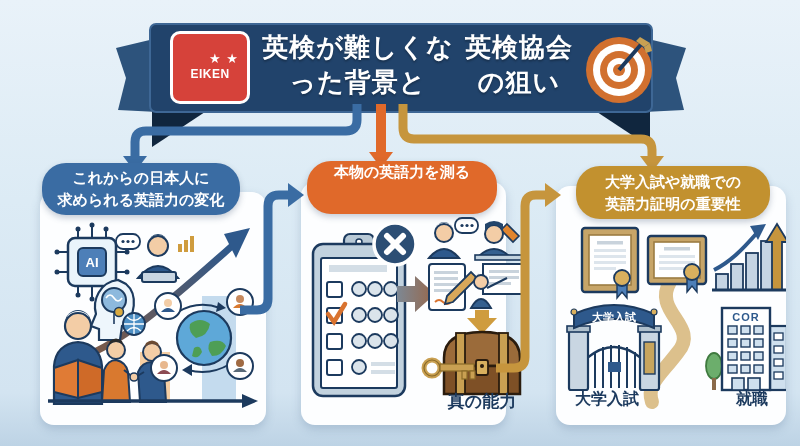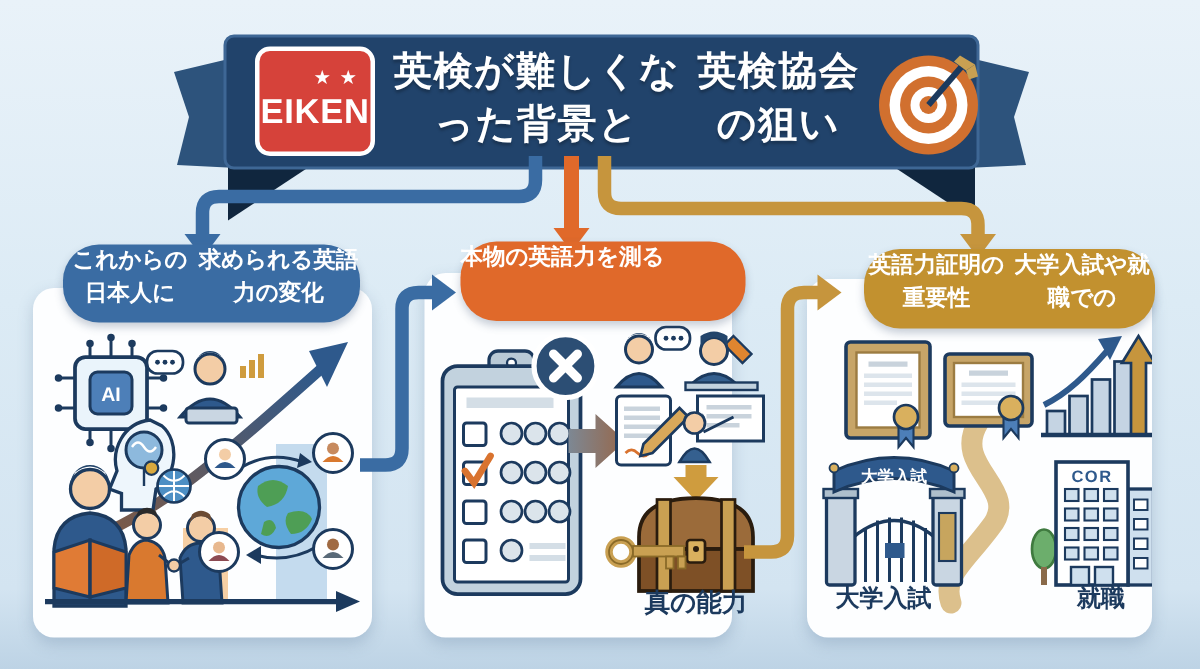--- a/index.html
+++ b/index.html
@@ -2,41 +2,41 @@
 <html><head>
 <meta charset="utf-8">
 <style>
   html,body{margin:0;padding:0;}
   body{font-family:"Liberation Sans","DejaVu Sans",sans-serif;}
   #stage{position:relative;width:800px;height:446px;overflow:hidden;
     background:linear-gradient(180deg,#e9f2f9 0%,#dcebf5 45%,#d3e4f1 88%,#bdd3e5 100%);}
   svg{display:block;}
   
   .panel{position:absolute;background:#fdfeff;border-radius:14px;
-    box-shadow:0 4px 10px rgba(90,120,150,.28);z-index:1;}
+    box-shadow:0 4px 10px rgba(90,120,150,.28);z-index:1;margin-left:18px;}
   
   .col-header{position:absolute;z-index:3;border-radius:24px;color:#fff;
     font-weight:700;font-size:15px;line-height:1.45;text-align:center;
-    display:flex;flex-direction:row;justify-content:center;
+    display:flex;flex-direction:column;justify-content:center;
     box-shadow:0 3px 6px rgba(70,90,120,.3);}
   .col-header.blue{background:#3a6ca3;}
   .col-header.orange{background:#e0692a;}
   .col-header.gold{background:#c2912f;}
   
   #decor{position:absolute;left:0;top:0;z-index:2;pointer-events:none;}
   
   #banner-text{position:absolute;left:256px;top:30px;width:322px;height:78px;z-index:4;
     display:flex;flex-direction:row;justify-content:center;text-align:center;
     color:#fff;font-weight:800;font-size:26px;line-height:1.35;letter-spacing:1px;
     text-shadow:0 2px 2px rgba(0,0,0,.25);}
   #eiken-badge{position:absolute;left:170px;top:31px;width:80px;height:73px;z-index:4;
     background:#d6423a;border:3px solid #fff;border-radius:10px;box-sizing:border-box;
     display:flex;flex-direction:column;justify-content:center;align-items:center;color:#fff;}
   #eiken-badge .stars{font-size:13px;letter-spacing:1px;align-self:flex-end;margin:-4px 8px 0 0;}
-  #eiken-badge .word{font-weight:800;font-size:23px;letter-spacing:.5px;margin-top:1px;}
+  #eiken-badge .word{font-weight:800;font-size:12px;letter-spacing:.5px;margin-top:1px;}
   #target-wrap{position:absolute;left:584px;top:33px;z-index:4;}
 </style>
 </head>
 <body>
 
 <div id="stage">
 
   <div class="panel" style="left:22px;top:192px;width:226px;height:233px;">
     <svg width="226" height="233" viewBox="0 0 226 233">
       <defs>
@@ -423,17 +423,17 @@
   </div>
 
   <div class="col-header blue" style="left:42px;top:163px;width:198px;height:52px;">
     <div>これからの日本人に</div>
     <div>求められる英語力の変化</div>
   </div>
   <div class="col-header orange" style="left:307px;top:161px;width:190px;height:53px;justify-content:space-between;">
     <div>本物の英語力を測る</div>
   </div>
   <div class="col-header gold" style="left:576px;top:166px;width:194px;height:53px;">
+    <div>大学入試や就職での</div>
     <div>英語力証明の重要性</div>
-    <div>大学入試や就職での</div>
   </div>
 
 </div>
 
 </body></html>

